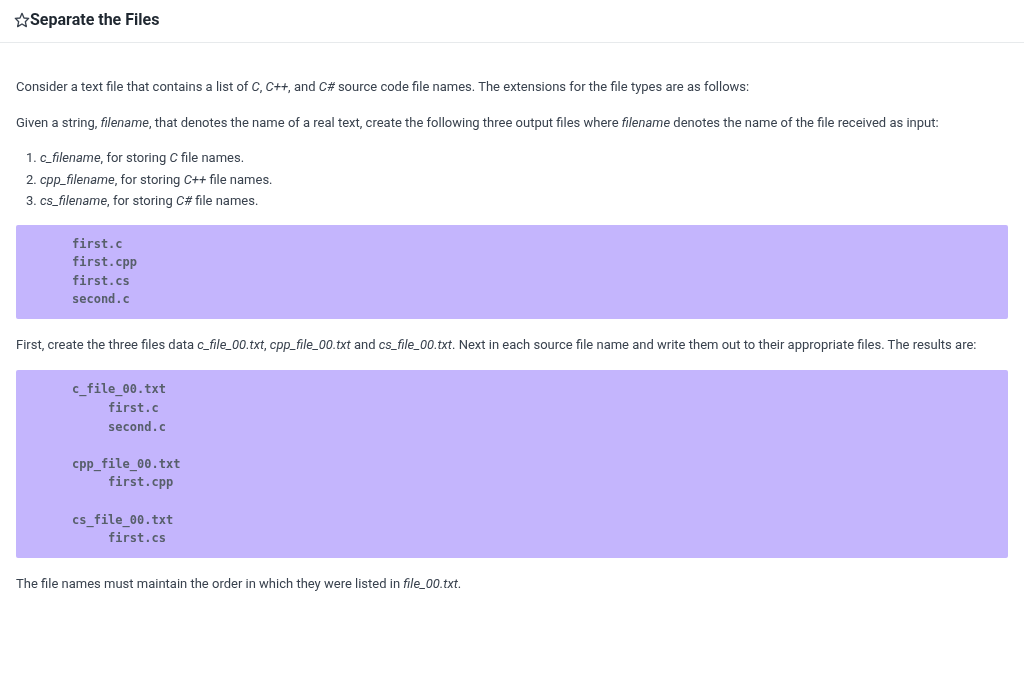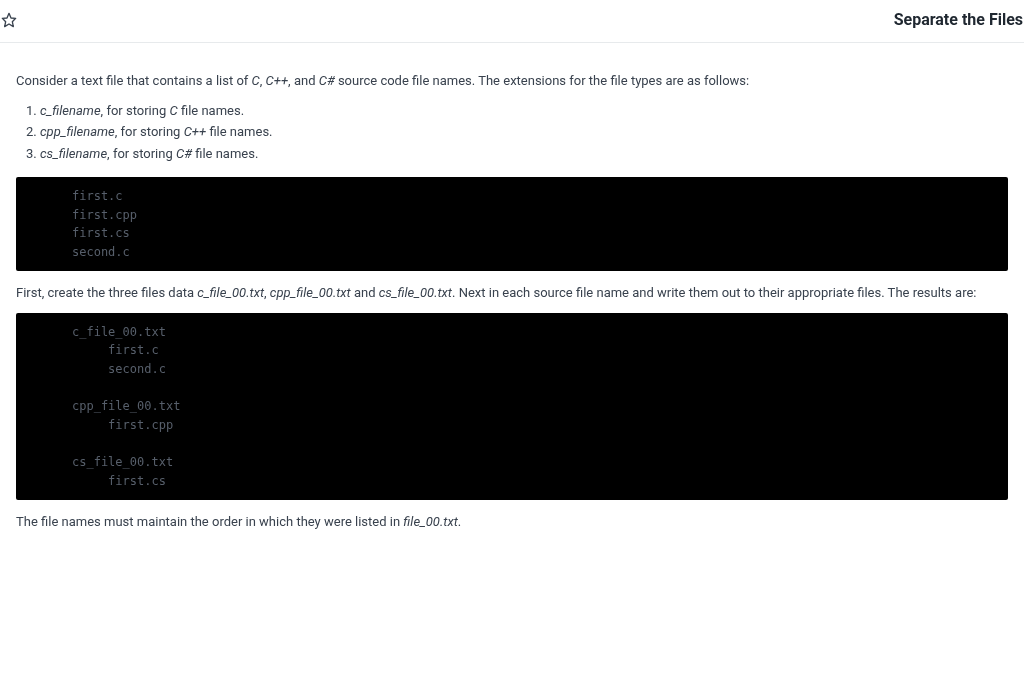--- a/index.html
+++ b/index.html
@@ -4,49 +4,49 @@
 <style>
   * { box-sizing: border-box; margin: 0; padding: 0; }
   body {
     font-family: -apple-system, BlinkMacSystemFont, "Segoe UI", Roboto, Helvetica, Arial, sans-serif;
     font-size: 13px;
     color: #39424e;
     background: #fff;
     line-height: 1.5;
   }
   .header {
-    padding: 8px 1px 10px;
+    padding: 8px 14px 10px;
     border-bottom: 1px solid #e7eaec;
     display: flex;
     align-items: center;
     gap: 0;
-    justify-content: space-between;
   }
   .header h1 {
     font-size: 16px;
     font-weight: 700;
     color: #1f2730;
   }
   .star-icon { width: 16px; height: 16px; flex: 0 0 16px; }
   .content { padding: 18px 16px 24px; }
-  .content p { margin: 10px 0; }
+  .content p { margin: 16px 0; }
   ol.numlist { list-style: decimal; margin: 6px 0 14px 24px; }
   ol.numlist li { margin: 2px 0; }
   .em { font-style: italic; }
   .arrow { font-family: inherit; }
   pre.codeblock {
-    background: #000000;
+    background: #c4b5fd;
     padding: 10px 14px;
     font-family: Consolas, Menlo, Monaco, monospace;
     font-size: 12px;
     color: #575f6b;
     white-space: pre;
     border-radius: 2px;
     margin: 10px 0 12px;
     line-height: 1.55;
+    font-weight: bold;
   }
 </style>
 </head>
 <body>
 
 <div class="header">
   <span class="star-icon">
     <svg viewBox="0 0 24 24" width="16" height="16" fill="none" stroke="#39424e" stroke-width="2" stroke-linejoin="round">
       <polygon points="12 2 15 9 22 9.5 17 14.5 18.5 22 12 18 5.5 22 7 14.5 2 9.5 9 9"></polygon>
     </svg>
@@ -54,20 +54,23 @@
   <h1>Separate the Files</h1>
 </div>
 
 <div class="content">
 
   <p>
     <span>Consider a text file that contains a list of </span><span class="em">C</span><span>, </span><span class="em">C++</span><span>, and </span><span class="em">C#</span><span> source code file names. The extensions for the file types are as follows:</span>
   </p>
 
 
+  <p>
+    <span>Given a string, </span><span class="em">filename</span><span>, that denotes the name of a real text, create the following three output files where </span><span class="em">filename</span><span> denotes the name of the file received as input:</span>
+  </p>
 
   <ol class="numlist">
     <li><span class="em">c_filename</span><span>, for storing </span><span class="em">C</span><span> file names.</span></li>
     <li><span class="em">cpp_filename</span><span>, for storing </span><span class="em">C++</span><span> file names.</span></li>
     <li><span class="em">cs_filename</span><span>, for storing </span><span class="em">C#</span><span> file names.</span></li>
   </ol>
 
 
   <pre class="codeblock" style="padding-left:56px;">first.c
 first.cpp

